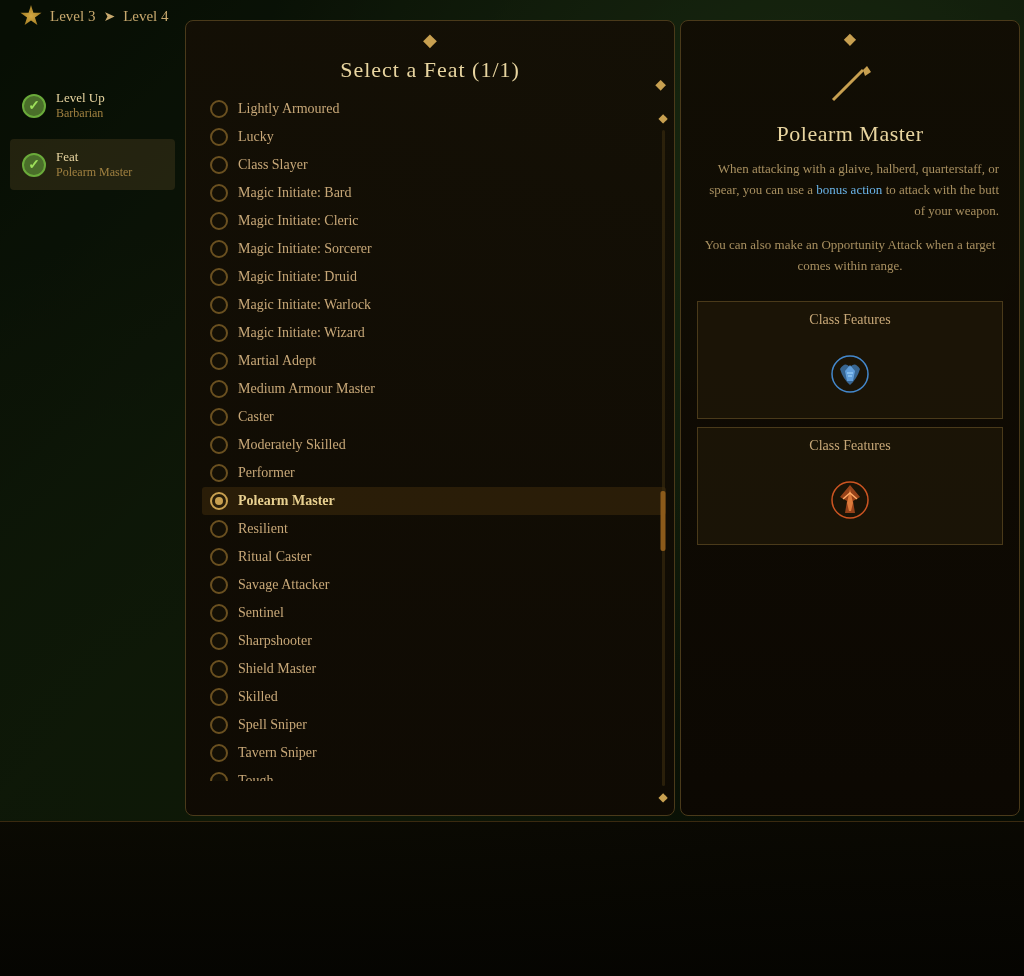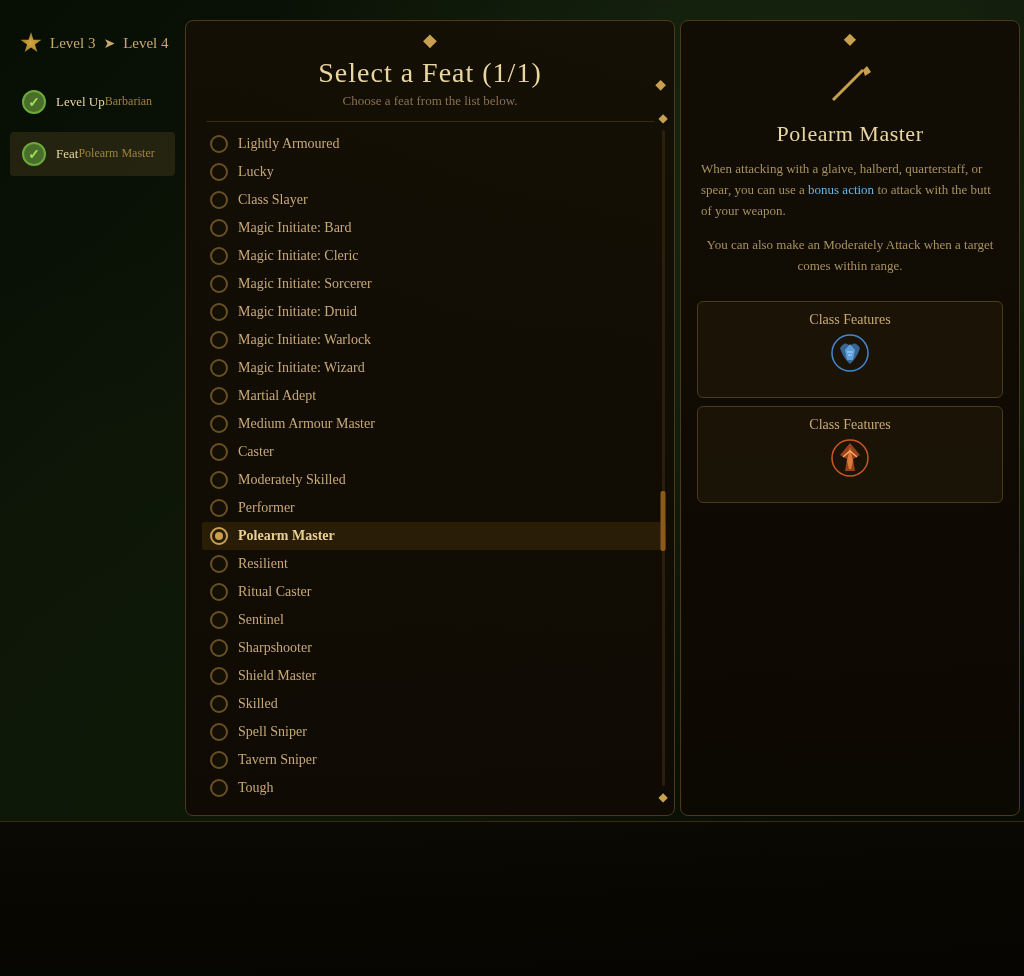--- a/index.html
+++ b/index.html
@@ -27,21 +27,21 @@
     .bg-overlay {
       position: absolute;
       inset: 0;
       background: rgba(0,0,0,0.45);
       z-index: 1;
     }
 
     
     .level-indicator {
       position: absolute;
-      top: 32px;
+      top: 5px;
       left: 20px;
       display: flex;
       align-items: center;
       gap: 8px;
       z-index: 10;
       color: #c8a96e;
       font-size: 15px;
     }
 
     .level-icon {
@@ -98,21 +98,21 @@
     }
 
     .sidebar-check span {
       color: #9de05a;
       font-size: 14px;
       font-weight: bold;
     }
 
     .sidebar-text {
       display: flex;
-      flex-direction: row;
+      flex-direction: column;
     }
 
     .sidebar-title {
       color: #e8d5a0;
       font-size: 13px;
     }
 
     .sidebar-subtitle {
       color: #a08040;
       font-size: 12px;
@@ -135,21 +135,21 @@
     .panel-top-deco {
       text-align: center;
       padding-top: 8px;
       color: #c8a050;
       font-size: 18px;
     }
 
     .panel-title {
       text-align: center;
       color: #e8d5a0;
-      font-size: 28px;
+      font-size: 22px;
       font-weight: normal;
       padding: 6px 0 4px;
       letter-spacing: 1px;
     }
 
     .panel-subtitle {
       text-align: center;
       color: #8a7050;
       font-size: 13px;
       padding-bottom: 12px;
@@ -312,46 +312,46 @@
       font-weight: normal;
       padding-bottom: 12px;
       letter-spacing: 0.5px;
     }
 
     .detail-description {
       color: #a89060;
       font-size: 13px;
       line-height: 1.6;
       padding: 0 20px 14px;
-      text-align: left;
+      text-align: right;
     }
 
     .detail-description .highlight-blue {
       color: #6ab4e8;
     }
 
     .detail-second-desc {
       color: #a89060;
       font-size: 13px;
       line-height: 1.6;
       padding: 0 20px 16px;
       text-align: center;
     }
 
     
     .class-feature-card {
       margin: 8px 16px;
       border: 1px solid #4a3a1a;
-      border-radius: 6px;
+      border-radius: 0;
       background: rgba(30,22,8,0.8);
       padding: 10px 14px;
       display: flex;
       flex-direction: column;
       align-items: center;
-      gap: 0;
+      gap: 21px;
     }
 
     .class-feature-label {
       color: #c8a878;
       font-size: 14px;
       text-align: center;
     }
 
     .class-feature-icon {
       font-size: 36px;
@@ -409,21 +409,20 @@
     <div class="sidebar-text">
       <span class="sidebar-title">Feat</span>
       <span class="sidebar-subtitle">Polearm Master</span>
     </div>
   </div>
 </div>
 
 <div class="main-panel">
   <div class="panel-top-deco">◆</div>
   <div class="panel-title">Select a Feat (1/1)</div>
-  <div class="panel-subtitle">Choose a feat from the list below.</div>
 
   <div class="scroll-top-deco">◆</div>
 
   <div class="feat-list" id="feat-list">
 
   <div class="feat-item">
         <div class="feat-radio"></div>
         <span class="feat-name">Lightly Armoured</span>
       </div>
       <div class="feat-item">
@@ -482,20 +481,24 @@
         <div class="feat-radio selected-radio"></div>
         <span class="feat-name">Polearm Master</span>
       </div>
       <div class="feat-item">
         <div class="feat-radio"></div>
         <span class="feat-name">Resilient</span>
       </div>
       <div class="feat-item">
         <div class="feat-radio"></div>
         <span class="feat-name">Ritual Caster</span>
+      </div>
+      <div class="feat-item">
+        <div class="feat-radio"></div>
+        <span class="feat-name">Savage Attacker</span>
       </div>
       <div class="feat-item">
         <div class="feat-radio"></div>
         <span class="feat-name">Sentinel</span>
       </div>
       <div class="feat-item">
         <div class="feat-radio"></div>
         <span class="feat-name">Sharpshooter</span>
       </div>
       <div class="feat-item">
@@ -543,21 +546,21 @@
   <div class="detail-feat-name">Polearm Master</div>
 
   <div class="detail-description">
     <span>When attacking with a glaive, halberd, quarterstaff, or spear, you can use a </span>
     <span class="highlight-blue">bonus action</span>
     <span> to attack with the butt of your weapon.</span>
   </div>
 
   <div class="detail-second-desc">
     <span>You can also make an </span>
-    <span class="highlight-orange">Moderately Attack</span>
+    <span class="highlight-orange">Opportunity Attack</span>
     <span> when a target comes within range.</span>
   </div>
 
   <div class="class-feature-card">
     <div class="class-feature-label">Class Features</div>
     <div class="class-feature-icon icon-blue">
       <svg width="50" height="50" viewBox="0 0 50 50">
         <ellipse cx="25" cy="25" rx="18" ry="18" fill="none" stroke="#4488cc" stroke-width="1.5"></ellipse>
         <path d="M15 20 Q20 12 25 18 Q30 12 35 20 Q32 30 25 36 Q18 30 15 20Z" fill="#4488cc" opacity="0.7"></path>
         <path d="M20 22 L25 16 L30 22 L28 32 L22 32Z" fill="#6aacee" opacity="0.8"></path>

